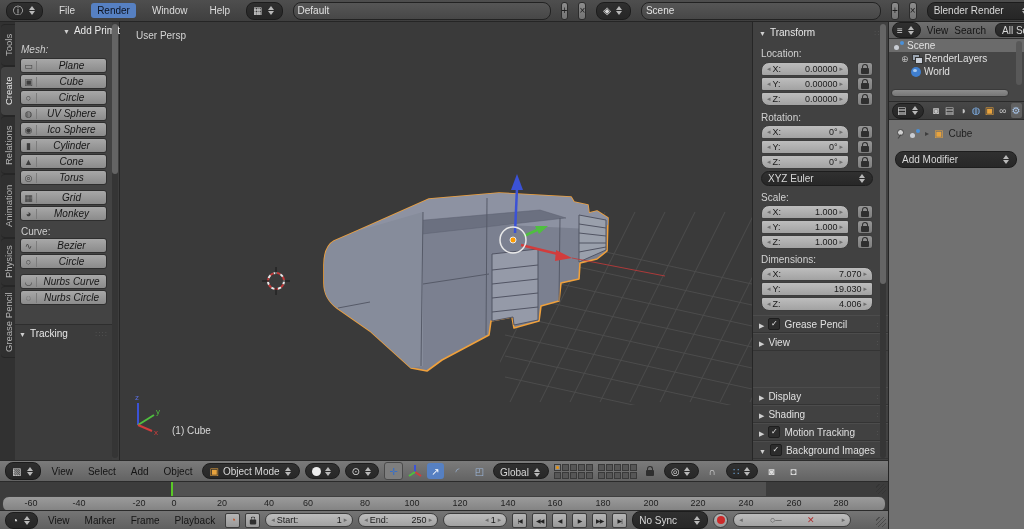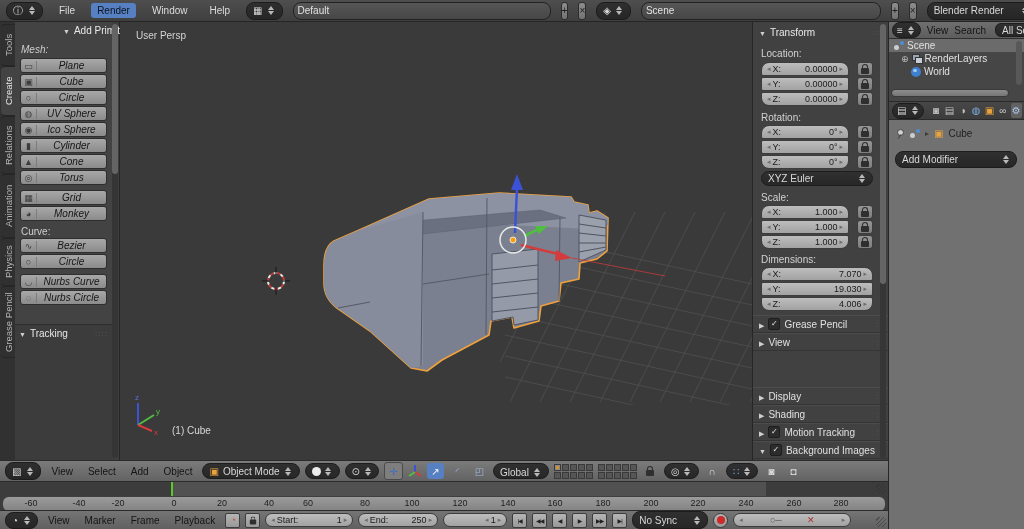--- a/index.html
+++ b/index.html
@@ -447,21 +447,21 @@
     <div class="iconbtn">◘</div>
   </div>
 
   <div id="tl-ruler" class="abs">
     <div class="tl-dark" style="left:0;width:172px;"></div>
     <div class="tl-dark" style="left:766px;width:122px;"></div>
     <div id="tl-green"></div>
     <div id="tl-scroll">
       <span class="tick" style="left:28px;">-60</span>
       <span class="tick" style="left:76px;">-40</span>
-      <span class="tick" style="left:115px;">-20</span>
+      <span class="tick" style="left:136px;">-20</span>
       <span class="tick" style="left:171px;">0</span>
       <span class="tick" style="left:219px;">20</span>
       <span class="tick" style="left:266px;">40</span>
       <span class="tick" style="left:305px;text-align:right;">60</span>
       <span class="tick" style="left:362px;">80</span>
       <span class="tick" style="left:409px;">100</span>
       <span class="tick" style="left:457px;">120</span>
       <span class="tick" style="left:505px;">140</span>
       <span class="tick" style="left:552px;">160</span>
       <span class="tick" style="left:600px;">180</span>

